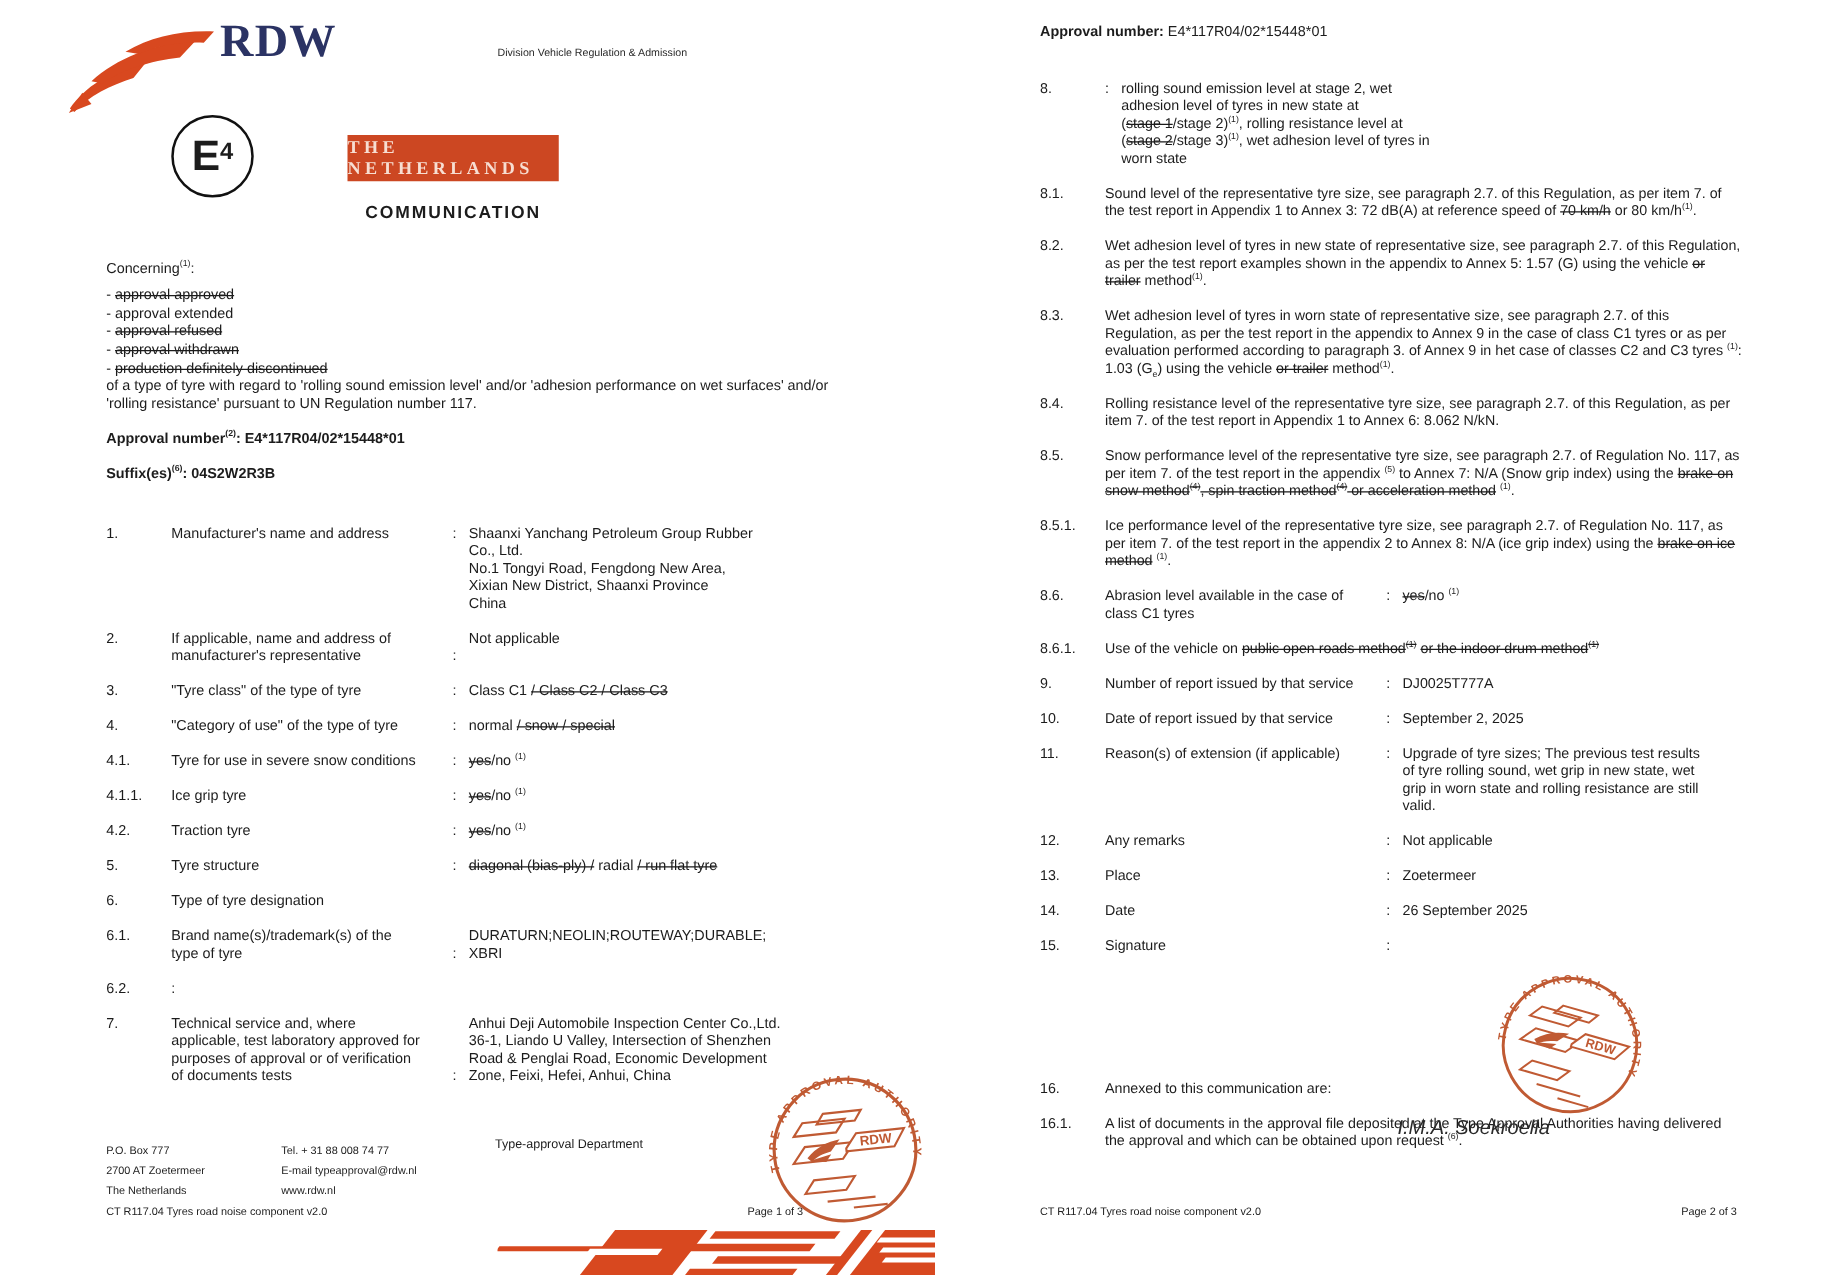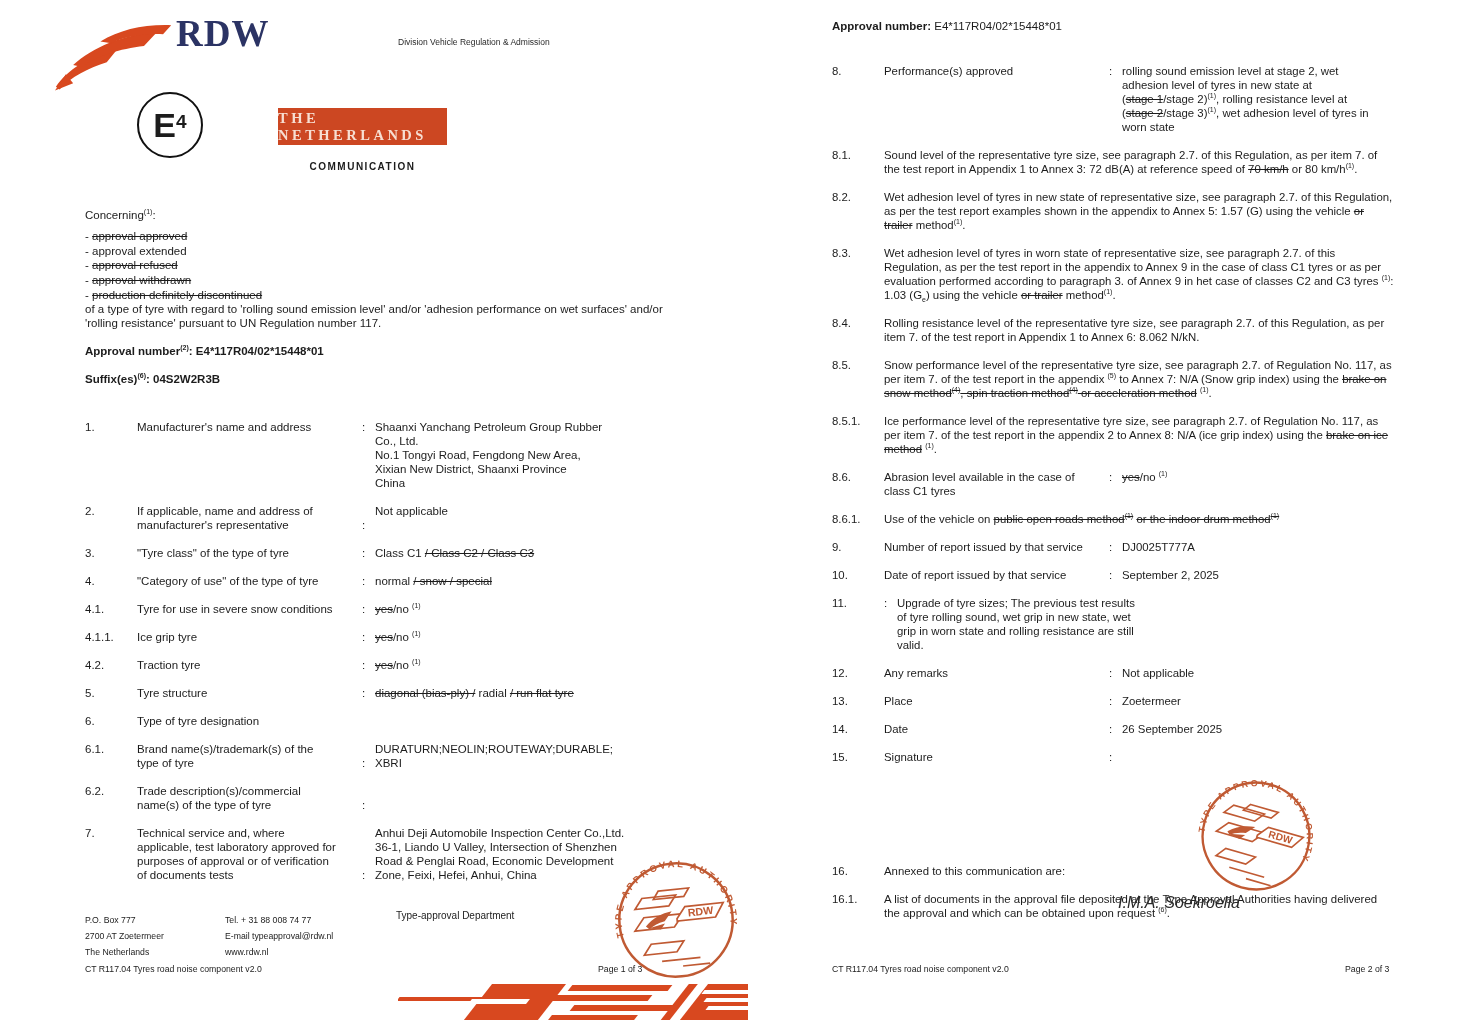--- a/index.html
+++ b/index.html
@@ -16,21 +16,21 @@
   .division{position:absolute;left:398px;top:37px;font-size:8.5px;color:#2a2a2a;}
   .e-mark{position:absolute;left:137px;top:92px;width:62px;height:62px;border:2.5px solid #111;
       border-radius:50%;display:flex;align-items:center;justify-content:center;}
   .e-mark .e{font-size:34px;font-weight:bold;line-height:1;letter-spacing:0;}
   .e-mark .n{font-size:19px;font-weight:bold;line-height:1;margin-top:-8px;}
   .nl-banner{position:absolute;left:278px;top:108px;width:169px;height:37px;background:#cc4722;
       display:flex;align-items:center;justify-content:center;}
   .nl-banner span{color:#f7ded2;font-family:"Liberation Serif","DejaVu Serif",serif;
       font-size:14.5px;letter-spacing:3.5px;font-weight:bold;}
   .comm-title{position:absolute;left:278px;top:161px;width:169px;text-align:center;
-      font-size:10px;font-weight:bold;letter-spacing:1.5px;}
+      font-size:14px;font-weight:bold;letter-spacing:1.5px;}
 
   
   .concerning{position:absolute;left:85px;top:208px;width:620px;font-size:11.5px;line-height:14px;}
   .c-item{margin-top:0.5px;line-height:14.2px;}
   .subject{width:600px;}
   .apnum{margin-top:14px;font-weight:bold;}
   .sfx{margin-top:14px;font-weight:bold;}
   sup{font-size:7px;line-height:0;}
   sub{font-size:7px;line-height:0;}
   .strike{text-decoration:line-through;text-decoration-thickness:1.4px;}
@@ -211,24 +211,20 @@
           <div class="vline">type of tyre</div>
         </div>
         <div class="c-colon bottom">:</div>
         <div class="c-value">
           <div class="vline">DURATURN;NEOLIN;ROUTEWAY;DURABLE;</div>
           <div class="vline">XBRI</div>
         </div>
       </div>
       <div class="row">
         <div class="c-num">6.2.</div>
-        <div class="c-label">
-          <div class="vline">Trade description(s)/commercial</div>
-          <div class="vline">name(s) of the type of tyre</div>
-        </div>
         <div class="c-colon bottom">:</div>
       </div>
       <div class="row">
         <div class="c-num">7.</div>
         <div class="c-label">
           <div class="vline">Technical service and, where</div>
           <div class="vline">applicable, test laboratory approved for</div>
           <div class="vline">purposes of approval or of verification</div>
           <div class="vline">of documents tests</div>
         </div>
@@ -298,23 +294,20 @@
 </div>
 
 <div class="page" id="page2">
   <div class="hdr2" style="left:96px;">
     <b>Approval number:</b><span> E4*117R04/02*15448*01</span>
   </div>
 
   <div class="rows" id="p2-rows-local" style="position:absolute;left:96px;top:64px;width:562px;font-size:11.4px;">
       <div class="row">
         <div class="c-num">8.</div>
-        <div class="c-label">
-          <div class="vline">Performance(s) approved</div>
-        </div>
         <div class="c-colon top">:</div>
         <div class="c-value">
           <div class="vline"><span>rolling sound emission level at stage 2, wet</span></div>
           <div class="vline"><span>adhesion level of tyres in new state at</span></div>
           <div class="vline"><span>(</span><span class="strike">stage 1</span><span>/stage 2)</span><sup>(1)</sup><span>, rolling resistance level at</span></div>
           <div class="vline"><span>(</span><span class="strike">stage 2</span><span>/stage 3)</span><sup>(1)</sup><span>, wet adhesion level of tyres in</span></div>
           <div class="vline"><span>worn state</span></div>
         </div>
       </div>
       <div class="row">
@@ -371,20 +364,23 @@
         <div class="c-label">
           <div class="vline">Date of report issued by that service</div>
         </div>
         <div class="c-colon top">:</div>
         <div class="c-value">
           <div class="vline">September 2, 2025</div>
         </div>
       </div>
       <div class="row">
         <div class="c-num">11.</div>
+        <div class="c-label">
+          <div class="vline">Reason(s) of extension (if applicable)</div>
+        </div>
         <div class="c-colon top">:</div>
         <div class="c-value">
           <div class="vline">Upgrade of tyre sizes; The previous test results</div>
           <div class="vline">of tyre rolling sound, wet grip in new state, wet</div>
           <div class="vline">grip in worn state and rolling resistance are still</div>
           <div class="vline">valid.</div>
         </div>
       </div>
       <div class="row">
         <div class="c-num">12.</div>

